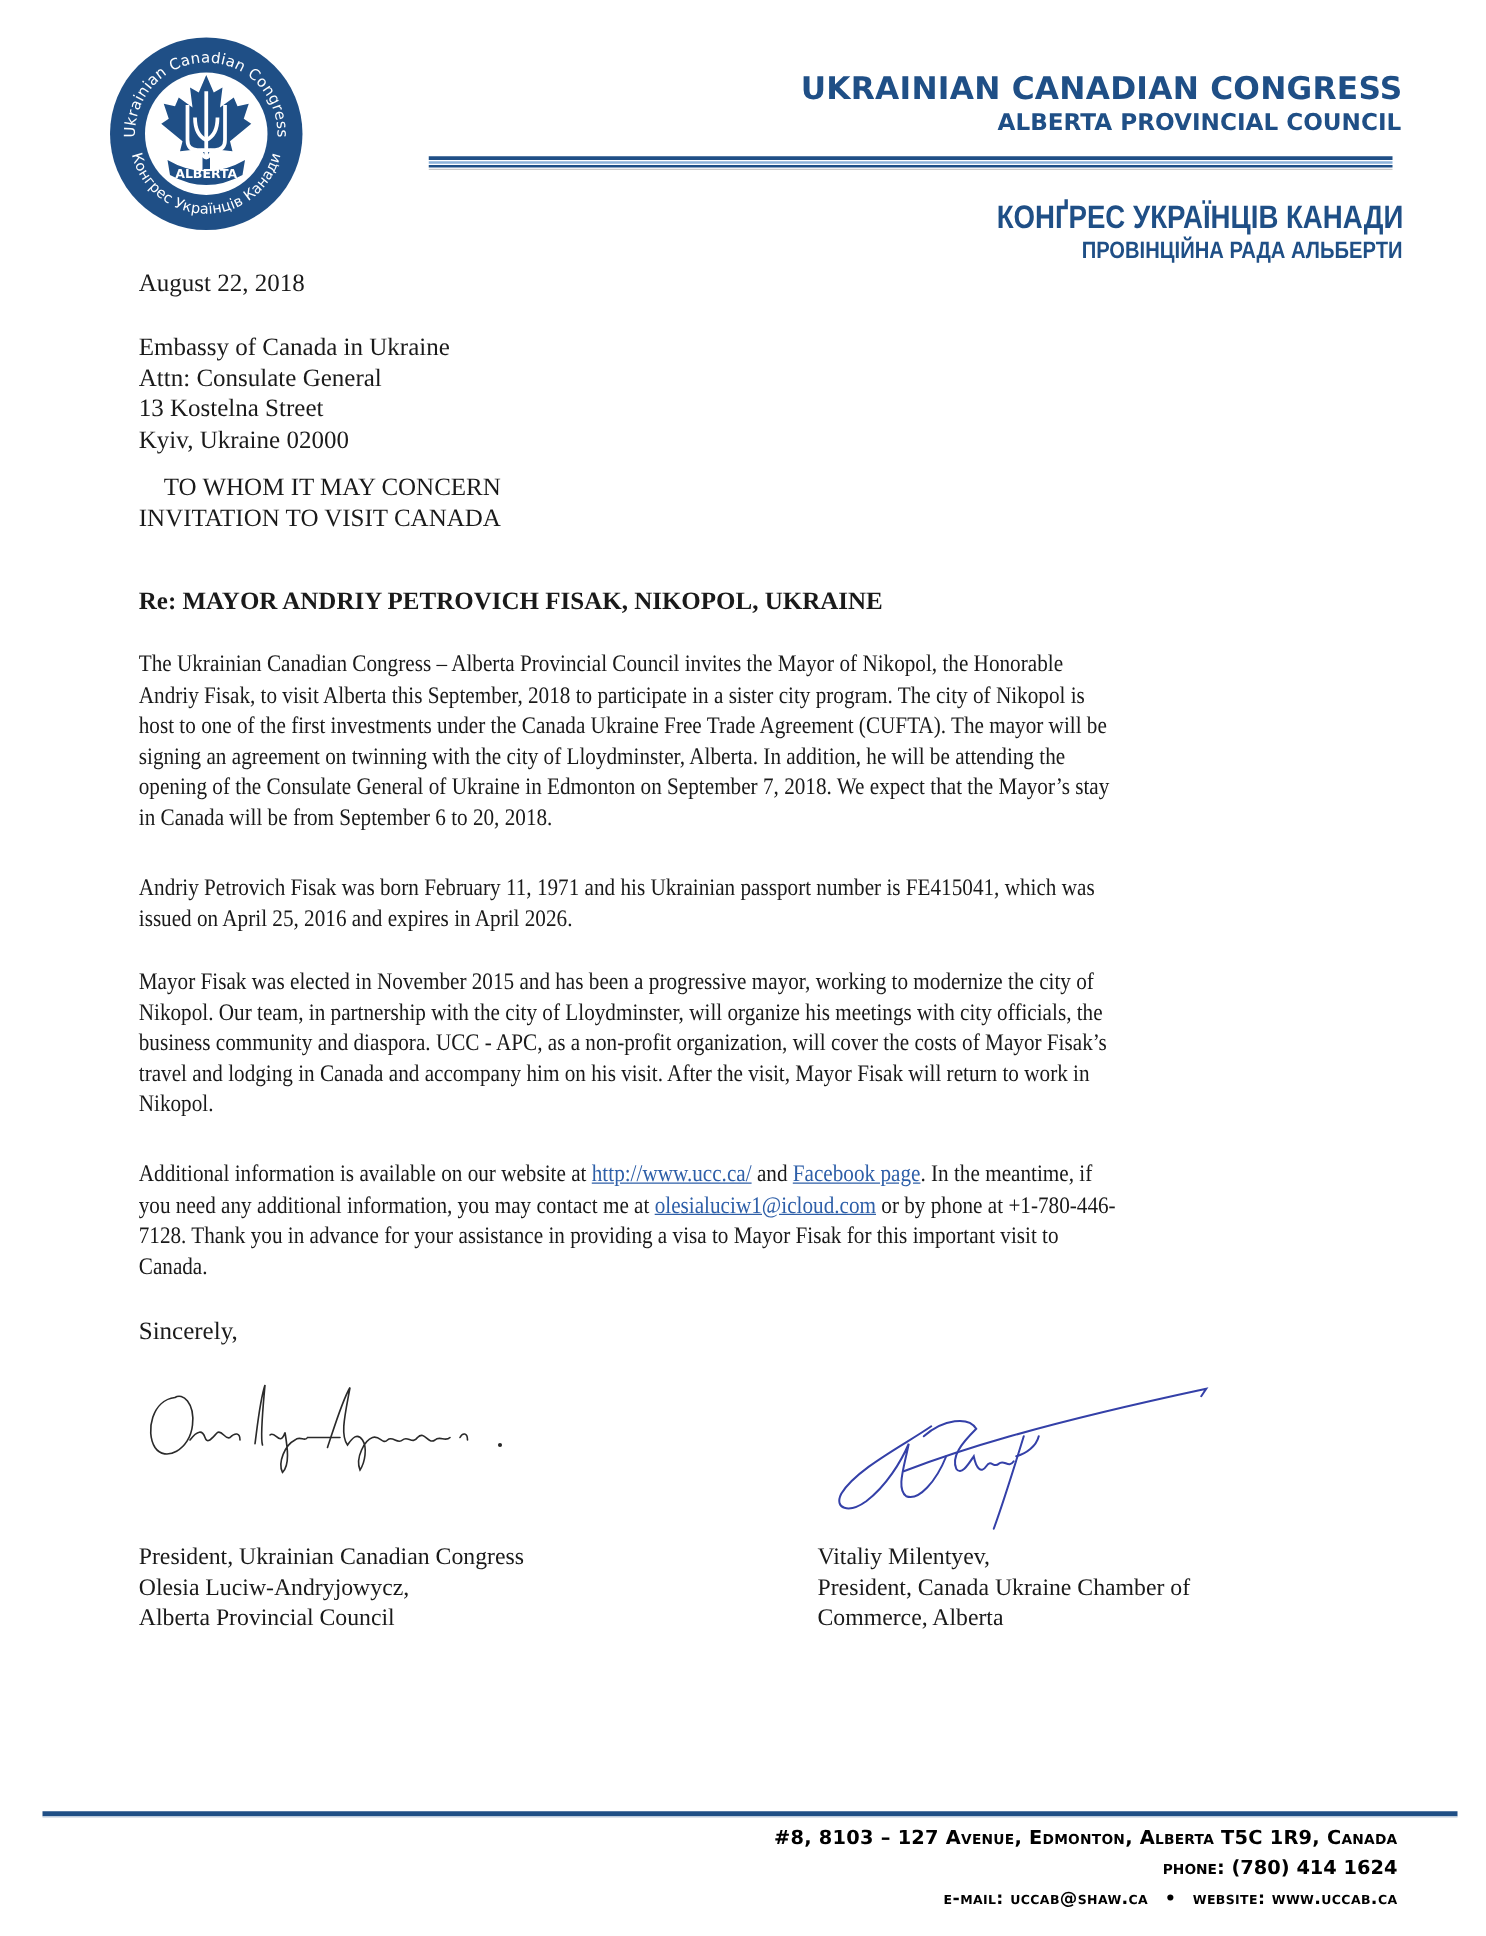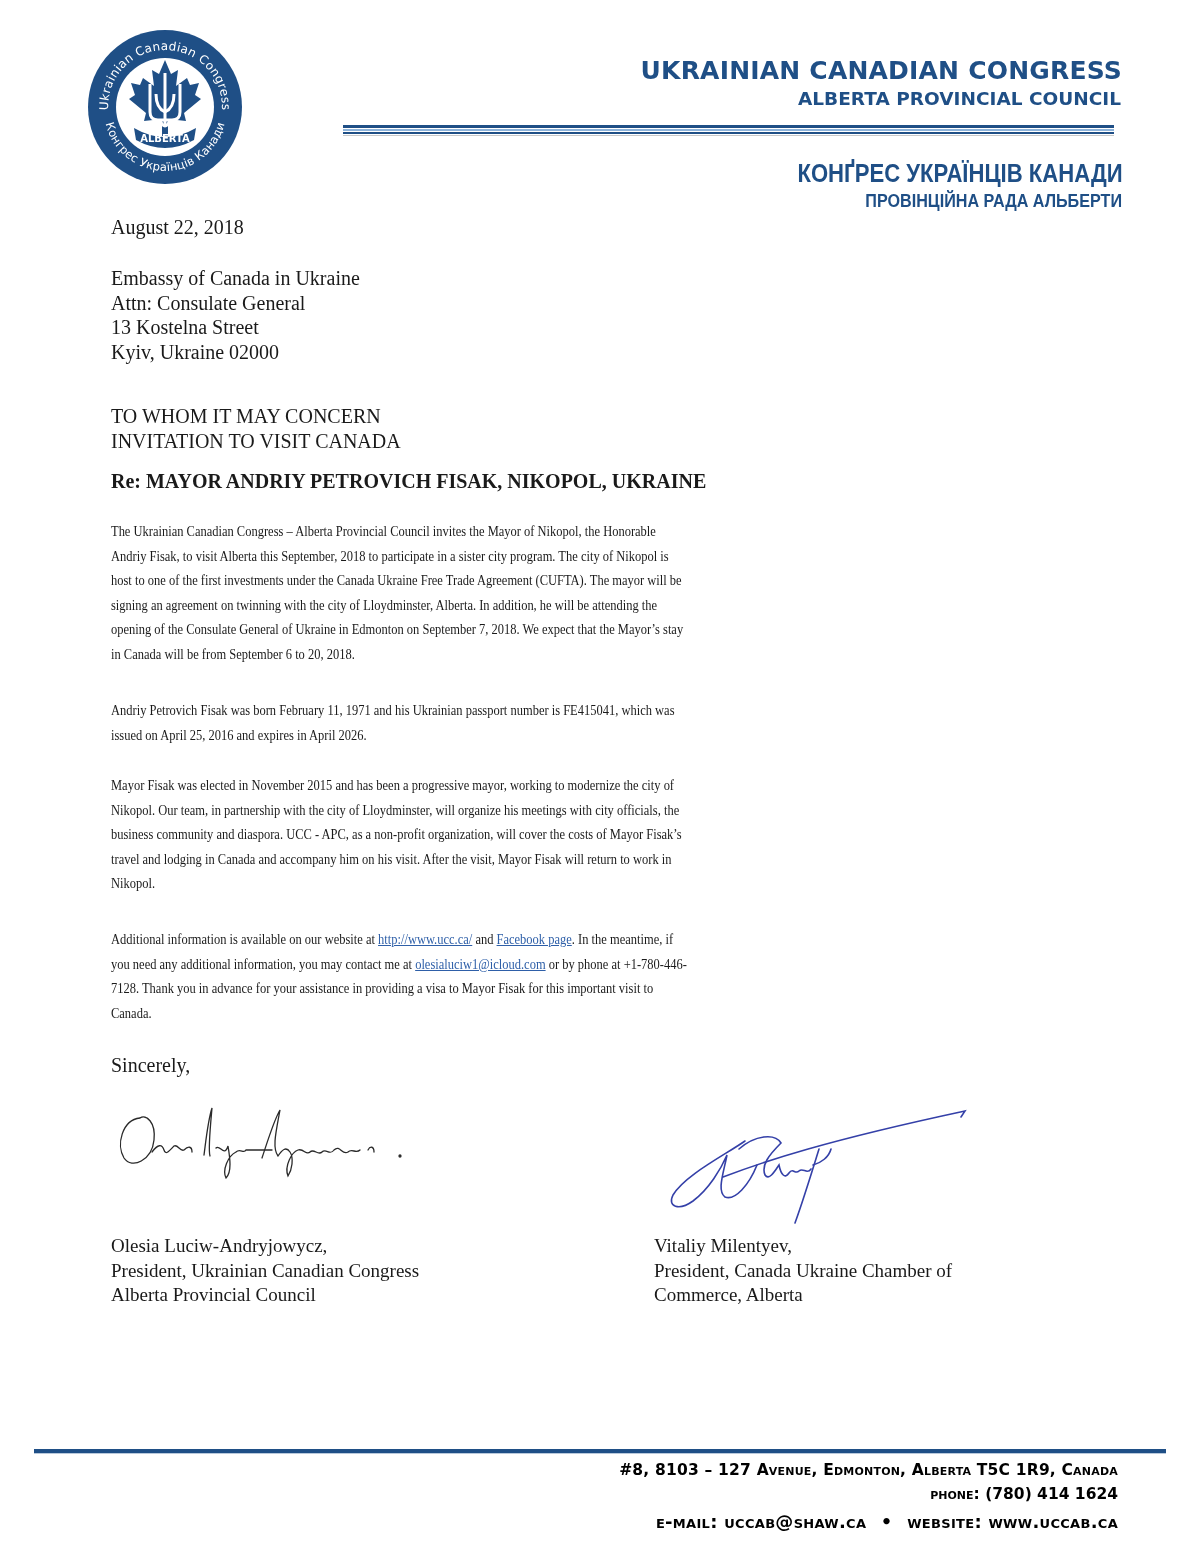--- a/index.html
+++ b/index.html
@@ -34,24 +34,24 @@
   }
   .hdr-ua-2 {
     right: 67px; top: 190px; font-family: "Liberation Sans", sans-serif; font-weight: bold;
     font-size: 19px; color: #1f4f86; white-space: nowrap; transform: scaleX(0.85); transform-origin: right;
   }
 
   
   .line { font-size: 20px; line-height: 24.6px; white-space: nowrap; }
   .date { left: 111px; top: 215px; }
   .addr { left: 111px; top: 266px; }
-  .concern { left: 111px; top: 404px; }
+  .concern { left: 111px; top: 378px; text-align: right; }
   .re { left: 111px; top: 469px; font-weight: bold; }
   .para {
-    left: 111px; width: 1010px; font-size: 14px; line-height: 24.6px;
+    left: 111px; width: 1010px; font-size: 19px; line-height: 24.6px;
   }
   .para .pl { display: block; white-space: nowrap; transform-origin: left; }
   .p1 { top: 520px; }
   .p2 { top: 699px; }
   .p3 { top: 774px; }
   .p4 { top: 928px; }
   .sincerely { left: 111px; top: 1053px; }
   .link { color: #2e5fa8; text-decoration: underline; text-decoration-color: #2e5fa8; }
 
   
@@ -60,21 +60,21 @@
   .signer1 { left: 111px; top: 1234px; font-size: 19px; line-height: 24.6px; }
   .signer2 { left: 654px; top: 1234px; font-size: 19px; line-height: 24.6px; }
   .signer1 span, .signer2 span { display: block; white-space: nowrap; }
 
   
   .ftr-rule { left: 34px; top: 1449px; width: 1132px; height: 4px; background: #1f4f86; }
   .ftr-rule::after { content: ""; position: absolute; left: 0; right: 0; top: 4px; height: 1px; background: #b9c9db; }
   .ftr { right: 71px; font-family: "DejaVu Sans", sans-serif; font-weight: bold; color: #000000; white-space: nowrap; }
   .ftr-1 { top: 1461px; font-size: 15.5px; font-variant: small-caps; letter-spacing: 0.2px; }
   .ftr-2 { top: 1485px; font-size: 15.5px; font-variant: small-caps; }
-  .ftr-3 { top: 1511px; font-size: 18px; font-variant: small-caps; letter-spacing: 0.3px; }
+  .ftr-3 { top: 1511px; font-size: 14px; font-variant: small-caps; letter-spacing: 0.3px; }
   .ftr-3 .dot { margin: 0 8px; }
 </style>
 </head>
 <body>
 
 <div class="abs logo">
   <svg width="158" height="158" viewBox="0 0 158 158">
     <defs>
       <path id="ringTop" d="M 22 79 A 57 57 0 0 1 136 79"></path>
       <path id="ringBot" d="M 18 82 A 61 61 0 0 0 140 82"></path>
@@ -176,22 +176,22 @@
   <svg width="320" height="125" viewBox="0 0 320 125" fill="none" stroke="#3440a8" stroke-width="1.6" stroke-linecap="round">
     <path d="M80 36 C60 50 20 70 8 90 C2 102 14 106 28 96 C44 84 56 64 62 50 C58 70 52 86 60 92 C70 96 84 80 92 60"></path>
     <path d="M74 44 C90 30 110 28 116 38 C104 50 96 60 100 70 C104 76 110 66 114 60 C116 70 120 74 124 68 C128 62 130 70 134 66 C138 62 142 70 146 64"></path>
     <path d="M58 72 C100 56 160 36 300 6 L296 12"></path>
     <path d="M154 44 C146 70 138 96 130 118"></path>
     <path d="M148 60 C156 58 164 52 166 44"></path>
   </svg>
 </div>
 
 <div class="abs signer1">
+  <span>President, Ukrainian Canadian Congress</span>
   <span>Olesia Luciw-Andryjowycz,</span>
-  <span>President, Ukrainian Canadian Congress</span>
   <span>Alberta Provincial Council</span>
 </div>
 
 <div class="abs signer2">
   <span>Vitaliy Milentyev,</span>
   <span>President, Canada Ukraine Chamber of</span>
   <span>Commerce, Alberta</span>
 </div>
 
 <div class="abs ftr-rule"></div>

